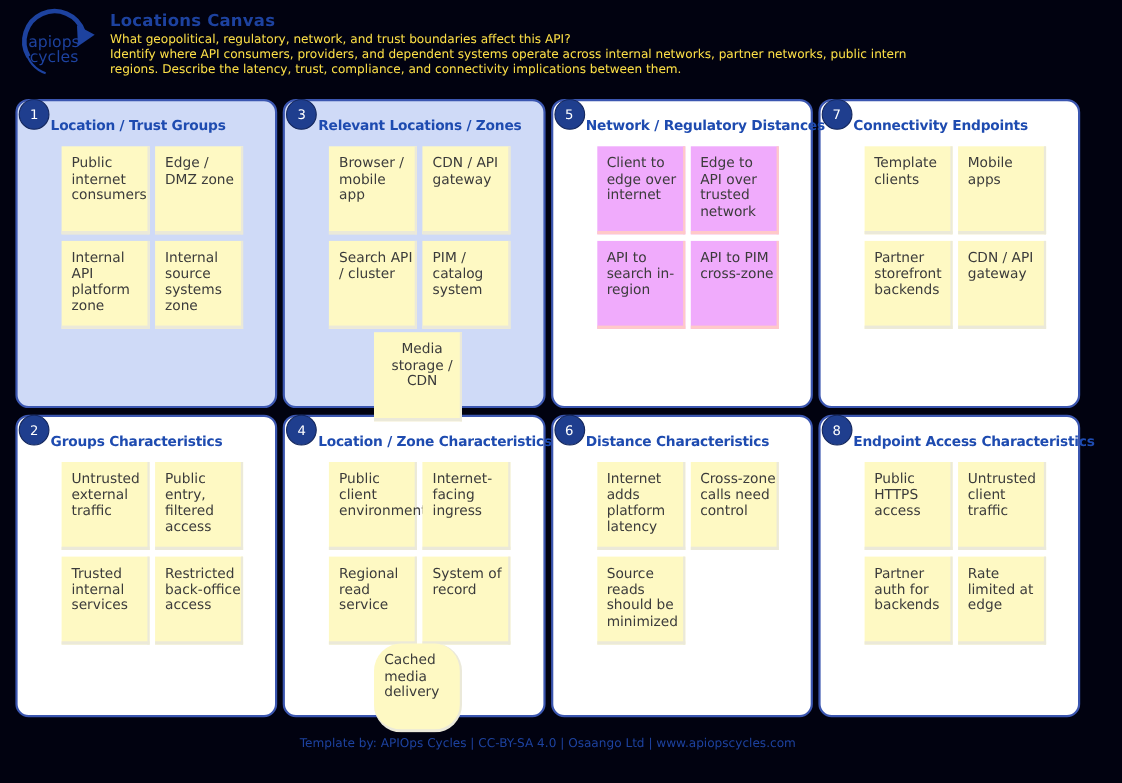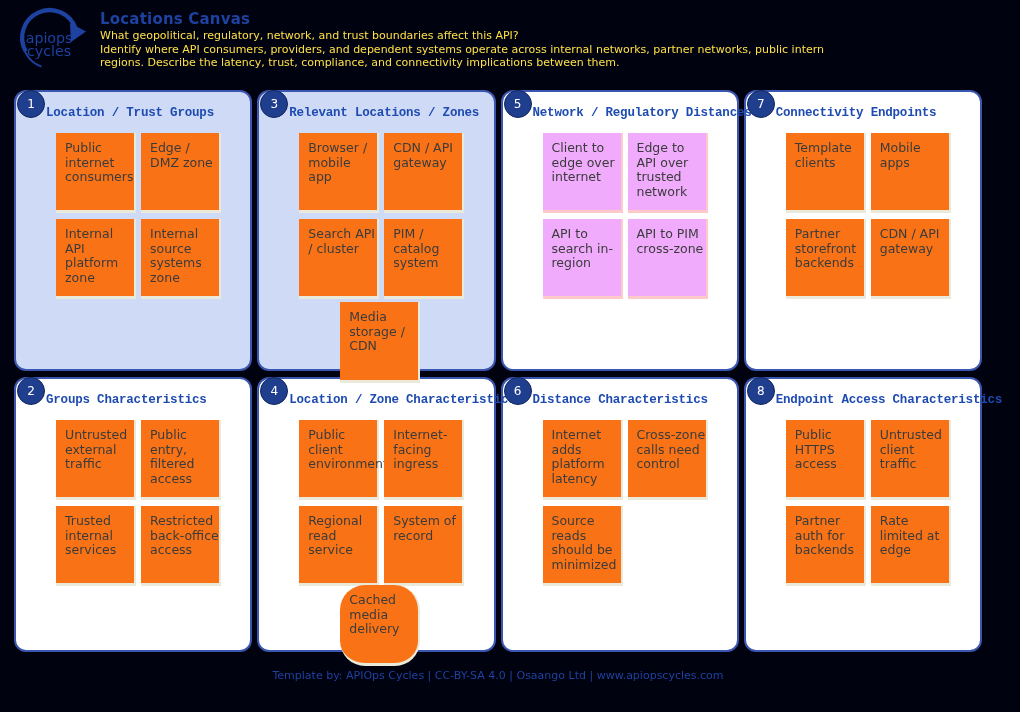--- a/index.html
+++ b/index.html
@@ -38,40 +38,40 @@
   .badge {
     position: absolute; left: 1px; top: -2px; z-index: 3;
     width: 28px; height: 28px; border-radius: 50%;
     background: #1f3e8e; border: 1px solid #13265c;
     color: #ffffff; font-size: 12px;
     display: flex; align-items: center; justify-content: center;
   }
   .panel-title {
     position: absolute; left: 30px; top: 14px;
     font-size: 12.5px; font-weight: bold; letter-spacing: -0.2px;
-    color: #1e4bb0; white-space: nowrap; z-index: 2; font-family: Liberation Mono, monospace;
+    color: #1e4bb0; white-space: nowrap; z-index: 2;
   }
   .notes {
     position: absolute; left: 40px; top: 41px;
     display: grid; grid-template-columns: 80px 80px;
     grid-auto-rows: 80px; column-gap: 5px; row-gap: 6px;
   }
   .note {
-    background: #f97316;
+    background: #fef9c3;
     border-right: 2px solid #ebe9d9;
     border-bottom: 3px solid #ebe9d9;
     padding: 8px 0 0 9px;
     font-size: 12.5px; line-height: 1.16; color: #3b3b3b;
     overflow: visible;
   }
   .note.pink { background: #f0abfc; border-right-color: #ffc9c9; border-bottom-color: #ffc9c9; }
   .note.overhang {
     position: absolute; left: 81px; width: 80px; height: 81px; z-index: 4;
   }
-  .overhang.pos-a { top: 210px; }
+  .overhang.pos-a { top: 210px; text-align: center; }
   .overhang.pos-b { top: 206px; border-radius: 25px; }
 
   
   .footer {
     position: absolute; left: 14px; top: 669px; width: 968px;
     text-align: center; font-size: 11px; color: #1d429f;
   }
 </style>
 </head>
 <body>

